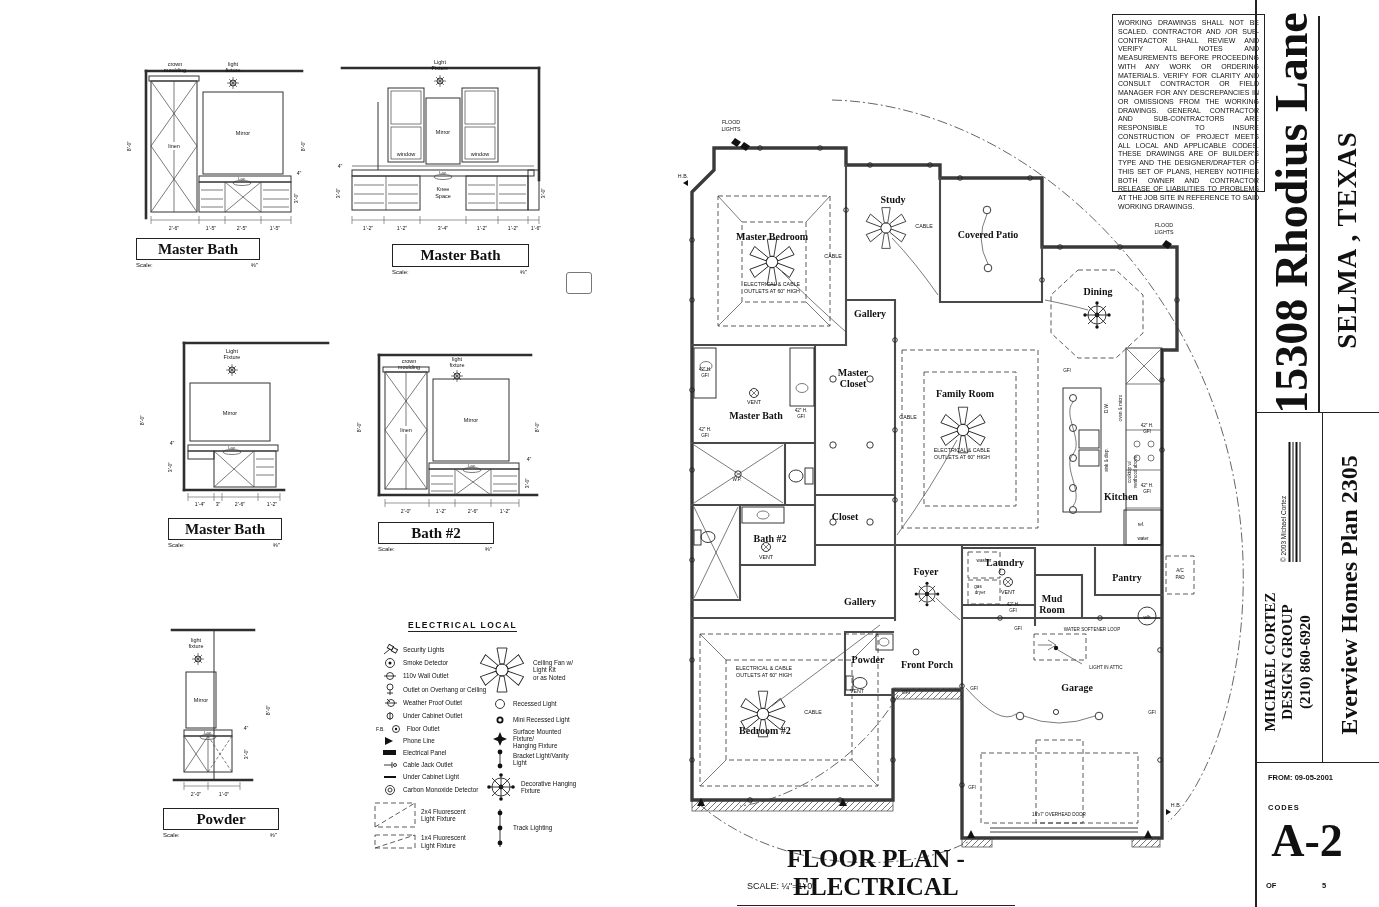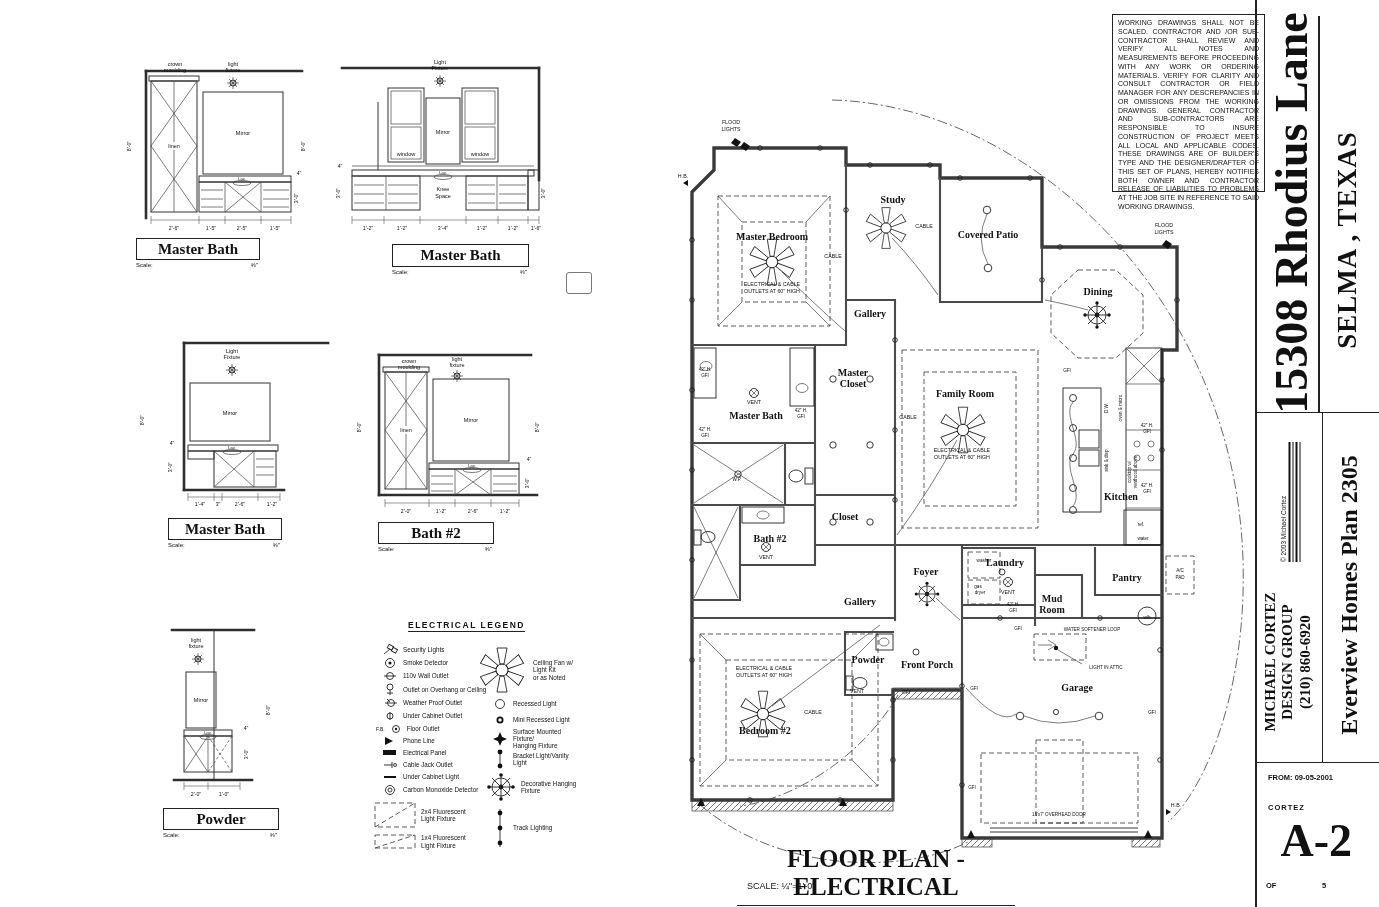--- a/index.html
+++ b/index.html
@@ -46,21 +46,21 @@
               padding:4px 5px;font:7px "Liberation Sans",sans-serif;line-height:1.25;text-align:justify;}
   .rot{transform-origin:center center;transform:translate(-50%,-50%) rotate(-90deg);position:absolute;white-space:nowrap;}
   #tb-address{font:bold 46px "Liberation Serif",serif;}
   #tb-city{font:bold 27px "Liberation Serif",serif;letter-spacing:1px;}
   #tb-designer{font:bold 15px "Liberation Serif",serif;text-align:center;line-height:1.15;}
   #tb-plan{font:bold 24px "Liberation Serif",serif;}
   #tb-copy{font:6.5px "Liberation Sans",sans-serif;text-align:left;}
   .tb-line{position:absolute;background:#222;}
   #tb-date{position:absolute;left:1268px;top:773px;font:bold 7.5px "Liberation Sans",sans-serif;}
   #tb-sheetlab{position:absolute;left:1268px;top:803px;font:bold 7.5px "Liberation Sans",sans-serif;letter-spacing:1px;}
-  #tb-sheet{position:absolute;left:1262px;top:814px;width:90px;text-align:right;
+  #tb-sheet{position:absolute;left:1262px;top:814px;width:90px;text-align:center;
             font:bold 46px "Liberation Serif",serif;}
   #tb-of{position:absolute;left:1266px;top:881px;font:bold 7.5px "Liberation Sans",sans-serif;}
   #tb-oftotal{position:absolute;left:1322px;top:881px;font:bold 7.5px "Liberation Sans",sans-serif;}
   #detail-marker{position:absolute;left:566px;top:272px;width:24px;height:20px;border:1px solid #777;border-radius:3px;}
 </style>
 </head>
 <body>
 
 <div id="sheet">
 
@@ -269,21 +269,21 @@
     <div class="tbox" style="left:15px;top:188px;width:114px;height:20px">
         <span>Powder</span>
       </div>
     <div class="srow" style="left:15px;top:212px;width:114px">
       <span>Scale:</span>
         <span>⅜"</span>
     </div>
   </div>
 
   <div id="legend">
-    <div class="lg-title">ELECTRICAL LEGEND</div>
+    <div class="lg-title">ELECTRICAL LOCAL</div>
 
     <div class="lg-row" style="left:14px;top:24px">
       <svg width="16" height="12">
           <path d="M2,10 L8,5" class="tn"></path>
           <rect x="6" y="1" width="5" height="4" transform="rotate(30 8 3)" class="tn"></rect>
           <rect x="10" y="4" width="5" height="4" transform="rotate(30 12 6)" class="tn"></rect>
         </svg>
       <span class="lg-lab">Security Lights</span>
       </div>
     <div class="lg-row" style="left:14px;top:37px">
@@ -756,18 +756,18 @@
     <span>© 2003 Michael Cortez</span>
     <div style="border-top:2px solid #111;width:120px;margin-top:2px"></div>
     <div style="border-top:1px solid #111;width:120px;margin-top:2px"></div>
     <div style="border-top:2px solid #111;width:120px;margin-top:2px"></div>
     <div style="border-top:1px solid #111;width:120px;margin-top:2px"></div>
   </div>
 
   <div id="tb-date">
     <span>FROM:</span> <span>09-05-2001</span>
   </div>
-  <div id="tb-sheetlab">CORTEZ</div>
+  <div id="tb-sheetlab">CODES</div>
   <div id="tb-sheet">A-2</div>
   <div id="tb-of">OF</div>
   <div id="tb-oftotal">5</div>
 
 </div>
 
 </body></html>

